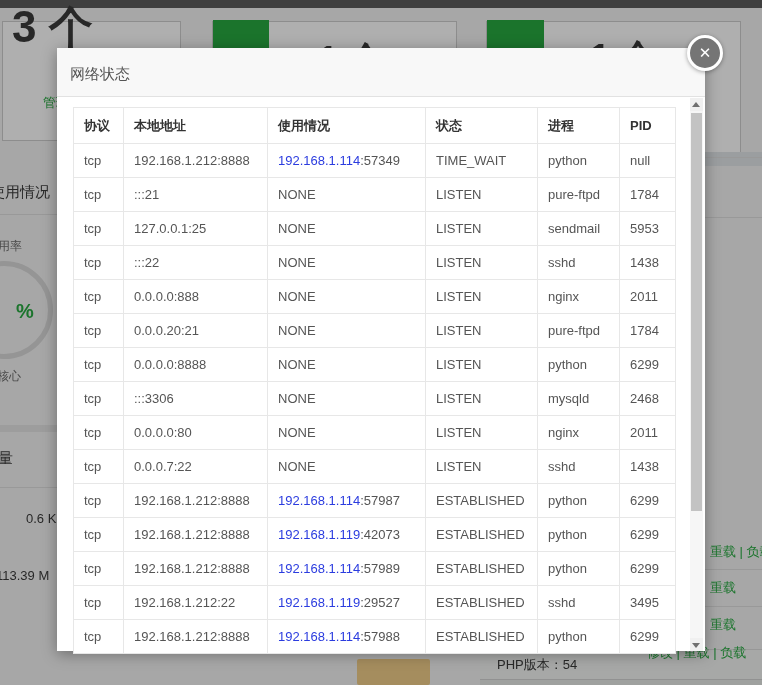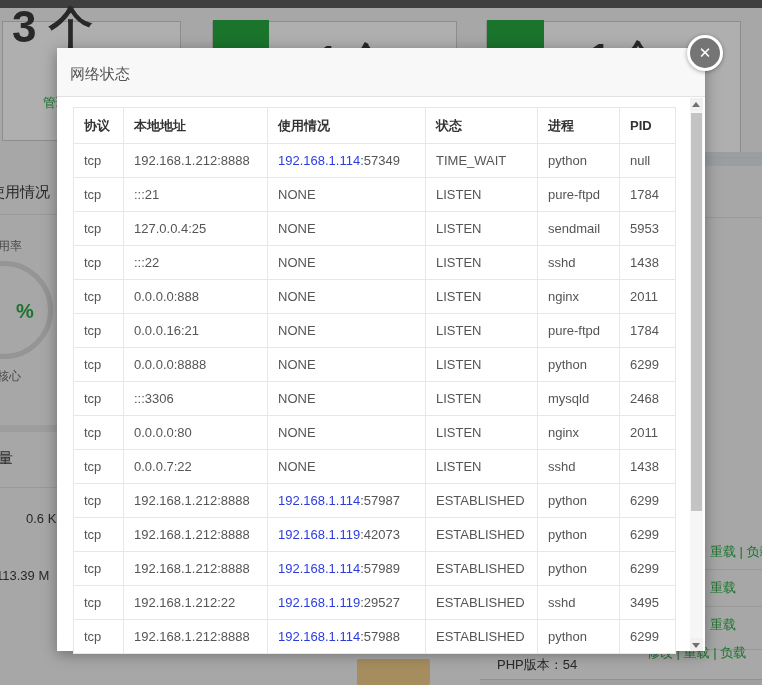--- a/index.html
+++ b/index.html
@@ -169,21 +169,21 @@
           <tr>
             <td>tcp</td>
             <td>:::21</td>
             <td>NONE</td>
             <td>LISTEN</td>
             <td>pure-ftpd</td>
             <td>1784</td>
           </tr>
           <tr>
             <td>tcp</td>
-            <td>127.0.0.4:25</td>
+            <td>127.0.0.1:25</td>
             <td>NONE</td>
             <td>LISTEN</td>
             <td>sendmail</td>
             <td>5953</td>
           </tr>
           <tr>
             <td>tcp</td>
             <td>:::22</td>
             <td>NONE</td>
             <td>LISTEN</td>
@@ -193,21 +193,21 @@
           <tr>
             <td>tcp</td>
             <td>0.0.0.0:888</td>
             <td>NONE</td>
             <td>LISTEN</td>
             <td>nginx</td>
             <td>2011</td>
           </tr>
           <tr>
             <td>tcp</td>
-            <td>0.0.0.16:21</td>
+            <td>0.0.0.20:21</td>
             <td>NONE</td>
             <td>LISTEN</td>
             <td>pure-ftpd</td>
             <td>1784</td>
           </tr>
           <tr>
             <td>tcp</td>
             <td>0.0.0.0:8888</td>
             <td>NONE</td>
             <td>LISTEN</td>

